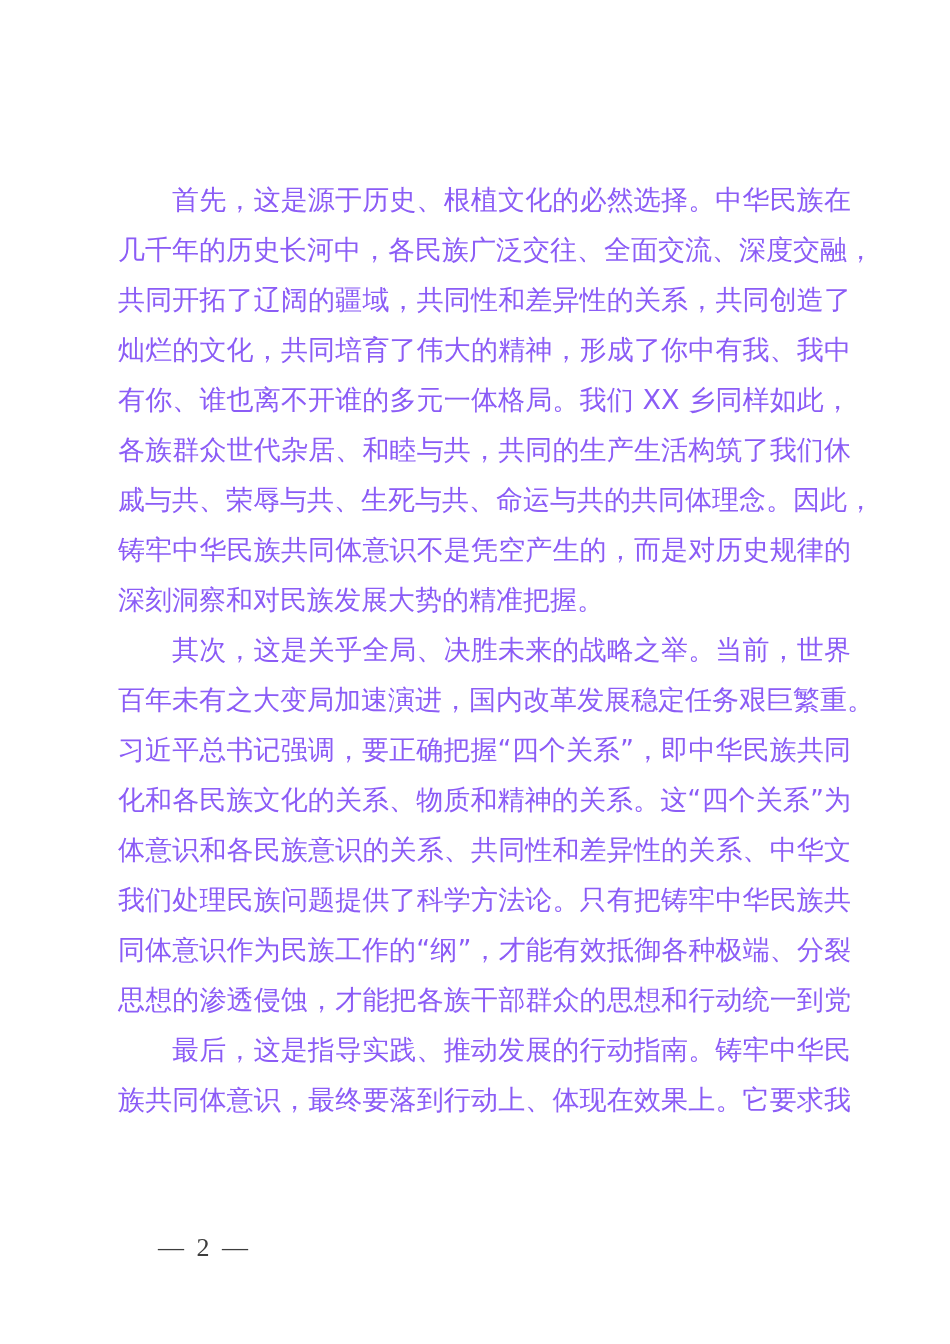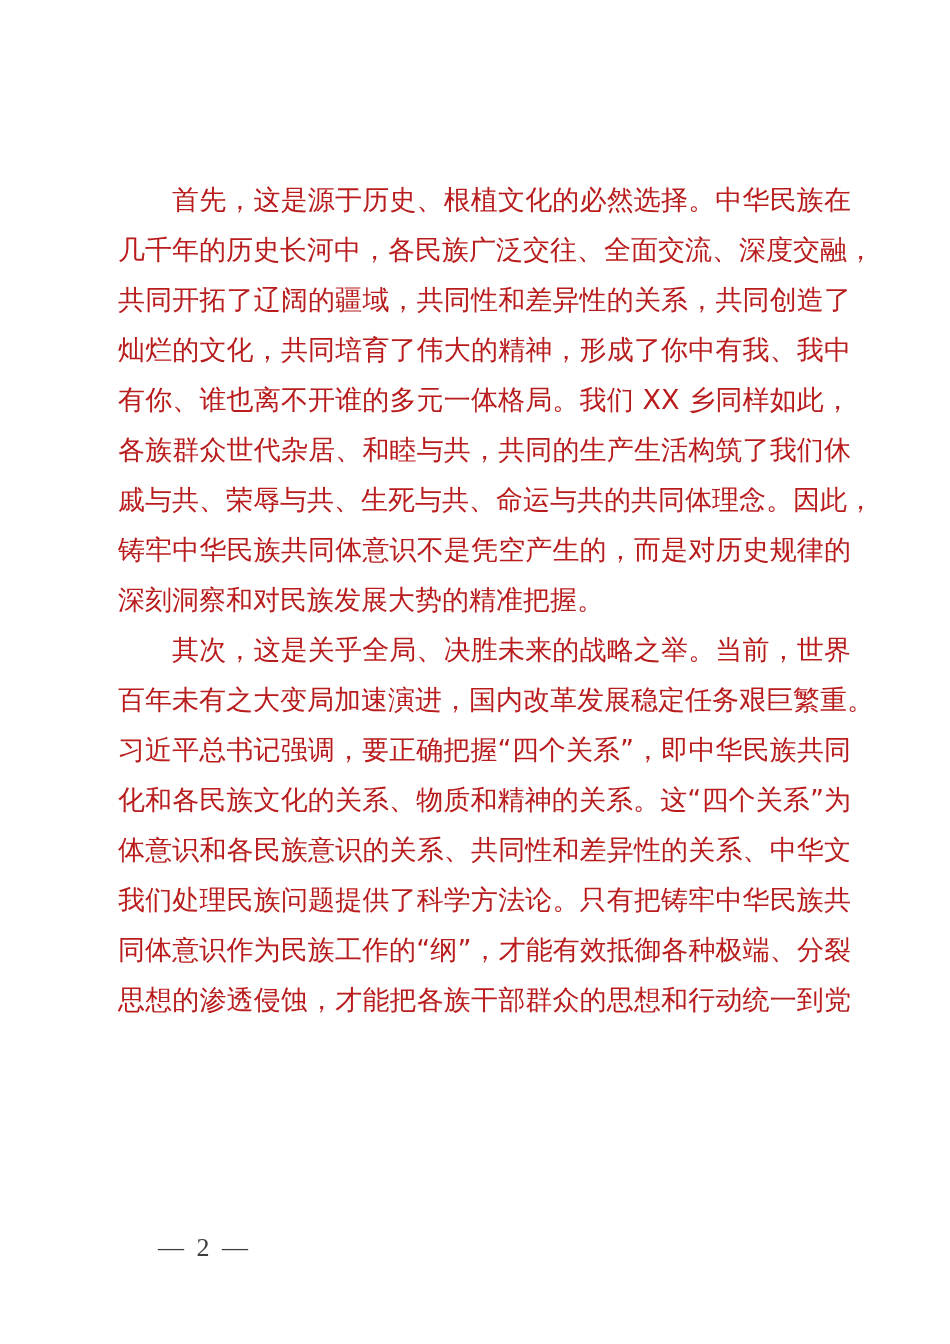--- a/index.html
+++ b/index.html
@@ -25,21 +25,21 @@
     width: 733px;
   }
   .paragraph {
     margin: 0;
     padding: 0;
   }
   .line {
     height: 50px;
     line-height: 50px;
     font-size: 27px;
-    color: #b91c1c;
+    color: #8b5cf6;
     white-space: nowrap;
     text-align: justify;
     text-align-last: justify;
     text-justify: inter-character;
   }
   .line.indent {
     text-indent: 54px;
   }
   .line.short {
     text-align: right;
@@ -83,20 +83,24 @@
       <div class="line indent">其次，这是关乎全局、决胜未来的战略之举。当前，世界</div>
       <div class="line">百年未有之大变局加速演进，国内改革发展稳定任务艰巨繁重。</div>
       <div class="line">习近平总书记强调，要正确把握“四个关系”，即中华民族共同</div>
       <div class="line">化和各民族文化的关系、物质和精神的关系。这“四个关系”为</div>
       <div class="line">体意识和各民族意识的关系、共同性和差异性的关系、中华文</div>
       <div class="line">我们处理民族问题提供了科学方法论。只有把铸牢中华民族共</div>
       <div class="line">同体意识作为民族工作的“纲”，才能有效抵御各种极端、分裂</div>
       <div class="line">思想的渗透侵蚀，才能把各族干部群众的思想和行动统一到党</div>
     </div>
 
+    <div class="paragraph">
+      <div class="line indent">最后，这是指导实践、推动发展的行动指南。铸牢中华民</div>
+      <div class="line">族共同体意识，最终要落到行动上、体现在效果上。它要求我</div>
+    </div>
 
   </div>
 
   <div class="page-footer">
     <span class="page-number">— 2 —</span>
   </div>
 
 </div>
 
 </body></html>

